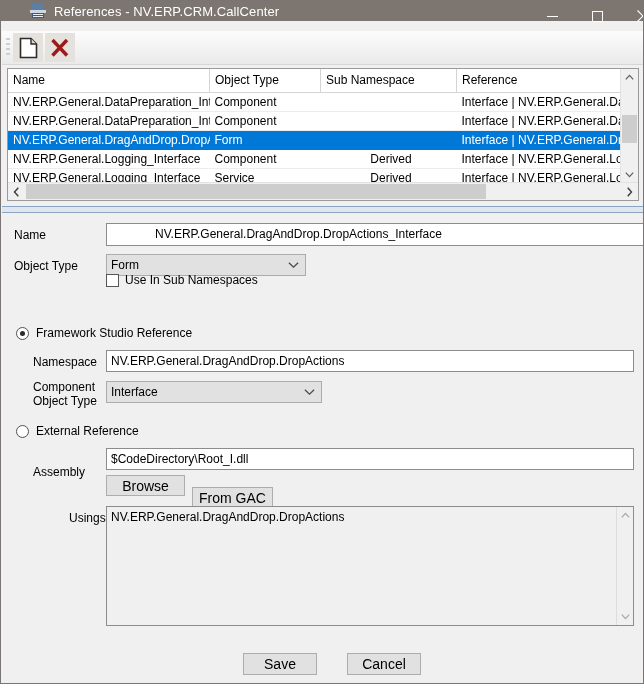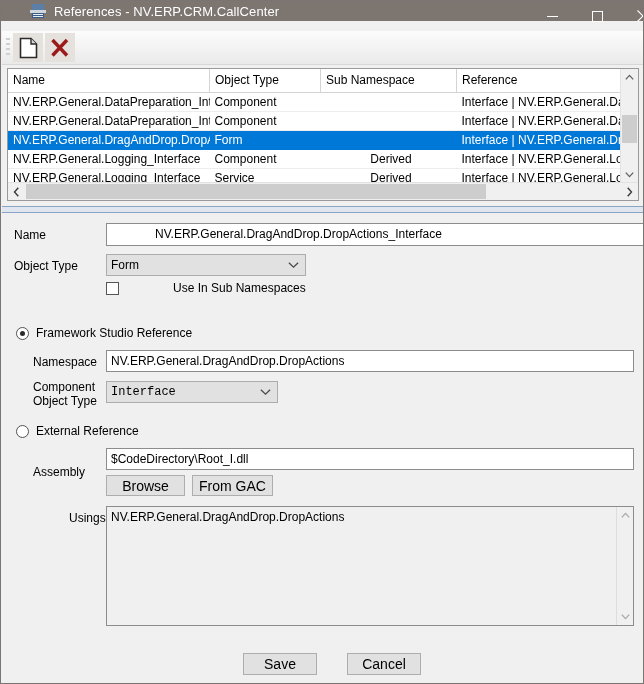--- a/index.html
+++ b/index.html
@@ -481,54 +481,54 @@
     <div class="lbl" style="left:12px; top:46px;">Object Type</div>
     <div class="combo" style="left:104px; top:41px; width:200px; height:22px;">
       <span>Form</span>
       <span class="chev">
         <svg width="11" height="7" viewBox="0 0 11 7" aria-hidden="true">
           <path d="M0.9 1.2 L5.5 5.6 L10.1 1.2" fill="none" stroke="#4a4a4a" stroke-width="1.3"></path>
         </svg>
       </span>
     </div>
 
-    <div class="checkbox-row" style="left:104px; top:68px;gap:48px;">
+    <div class="checkbox-row" style="left:104px; top:60px;">
       <span class="cbox"></span>
       <span>Use In Sub Namespaces</span>
     </div>
 
     <div class="radio-row" style="left:14px; top:113px;">
       <span class="radio checked"></span>
       <span>Framework Studio Reference</span>
     </div>
 
     <div class="lbl" style="left:31px; top:142px;">Namespace</div>
     <div class="textbox" style="left:104px; top:137px; width:528px; height:22px;">NV.ERP.General.DragAndDrop.DropActions</div>
 
     <div class="lbl" style="left:31px; top:167px;">Component</div>
     <div class="lbl" style="left:31px; top:181px;">Object Type</div>
-    <div class="combo" style="left:104px; top:168px; width:172px; height:22px;font-family:Liberation Mono, monospace;">
+    <div class="combo" style="left:104px; top:168px; width:216px; height:22px;">
       <span>Interface</span>
       <span class="chev">
         <svg width="11" height="7" viewBox="0 0 11 7" aria-hidden="true">
           <path d="M0.9 1.2 L5.5 5.6 L10.1 1.2" fill="none" stroke="#4a4a4a" stroke-width="1.3"></path>
         </svg>
       </span>
     </div>
 
     <div class="radio-row" style="left:14px; top:211px;">
       <span class="radio"></span>
       <span>External Reference</span>
     </div>
 
     <div class="lbl" style="left:31px; top:252px;">Assembly</div>
     <div class="textbox" style="left:104px; top:235px; width:528px; height:22px;">$CodeDirectory\Root_I.dll</div>
 
     <div class="btn" style="left:104px; top:262px; width:79px; height:21px;">Browse</div>
-    <div class="btn" style="left:190px; top:262px; width:81px; height:21px;">From GAC</div>
+    <div class="btn" style="left:190px; top:274px; width:81px; height:21px;">From GAC</div>
 
     <div class="lbl" style="left:31px; top:298px;margin-left:36px;">Usings</div>
     <div class="textarea" style="left:104px; top:293px; width:528px; height:120px;">
       <div class="ta-body">NV.ERP.General.DragAndDrop.DropActions</div>
       <div class="ta-scroll">
         <div class="arrow top">
           <svg width="9" height="7" viewBox="0 0 9 7" aria-hidden="true">
             <path d="M0.8 5.4 L4.5 1.4 L8.2 5.4" fill="none" stroke="#a8a8a8" stroke-width="1.3"></path>
           </svg>
         </div>

